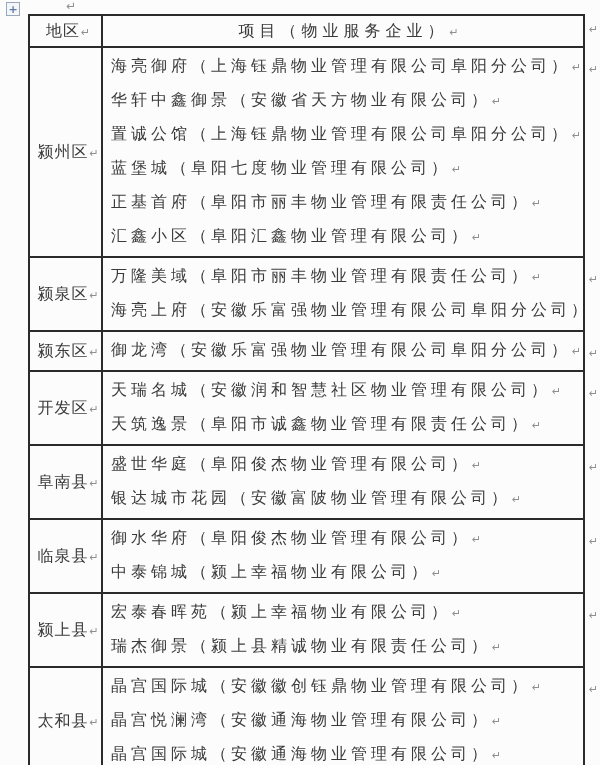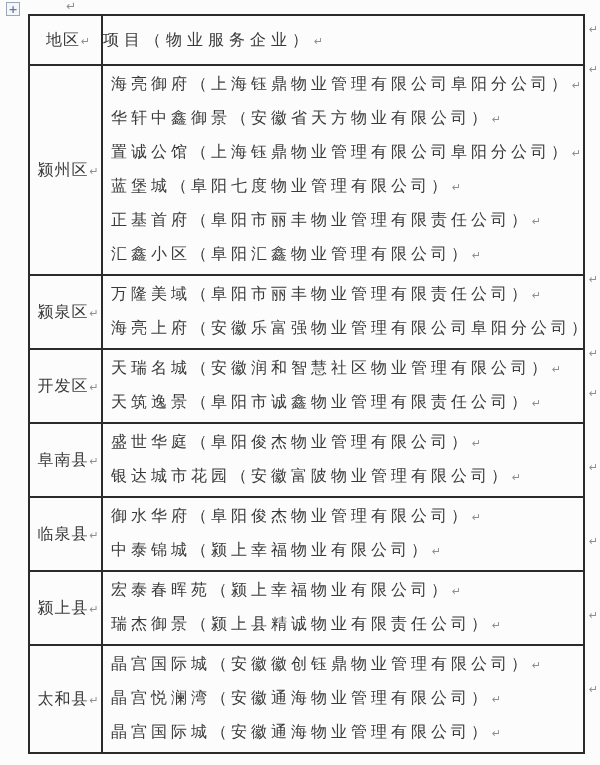--- a/index.html
+++ b/index.html
@@ -19,28 +19,28 @@
     display:flex;align-items:center;justify-content:center;font-weight:bold;
   }
   .top-mark{
     position:absolute;left:66px;top:-1px;color:var(--mark);
     font-family:"DejaVu Sans",sans-serif;font-size:12px;
   }
   .tbl-wrap{position:absolute;left:28px;top:14px;width:557px;}
   table{border-collapse:collapse;width:100%;table-layout:fixed;}
   col.c-region{width:73px;}
   td{border:2px solid var(--border);overflow:hidden;}
-  .header-td{height:50px;vertical-align:middle;}
+  .header-td{height:32px;vertical-align:middle;}
   .region-td{
     text-align:center;vertical-align:middle;
     font-size:16px;letter-spacing:1px;padding:2px 0 2px 5px;
     white-space:nowrap;
   }
   .proj-td{padding:2px 0 2px 8px;vertical-align:middle;}
-  .proj-td.center{text-align:left;padding-left:0;}
+  .proj-td.center{text-align:center;padding-left:11px;}
   .line{
     line-height:32px;font-size:16px;letter-spacing:4px;white-space:nowrap;
   }
   .header-project{font-size:16px;letter-spacing:5px;}
   .pmark{
     color:var(--mark);font-family:"DejaVu Sans",sans-serif;
     font-size:11px;letter-spacing:0;margin-left:1px;
   }
   .row-end-mark{
     position:absolute;color:var(--mark);
@@ -83,20 +83,26 @@
             </td>
           </tr>
           <tr>
             <td class="region-td"><span>颍泉区</span><span class="pmark">↵</span></td>
             <td class="proj-td">
               <div class="line"><span>万隆美域（阜阳市丽丰物业管理有限责任公司）</span><span class="pmark">↵</span></div>
               <div class="line"><span>海亮上府（安徽乐富强物业管理有限公司阜阳分公司）</span><span class="pmark">↵</span></div>
             </td>
           </tr>
           <tr>
+            <td class="region-td"><span>颍东区</span><span class="pmark">↵</span></td>
+            <td class="proj-td">
+              <div class="line"><span>御龙湾（安徽乐富强物业管理有限公司阜阳分公司）</span><span class="pmark">↵</span></div>
+            </td>
+          </tr>
+          <tr>
             <td class="region-td"><span>开发区</span><span class="pmark">↵</span></td>
             <td class="proj-td">
               <div class="line"><span>天瑞名城（安徽润和智慧社区物业管理有限公司）</span><span class="pmark">↵</span></div>
               <div class="line"><span>天筑逸景（阜阳市诚鑫物业管理有限责任公司）</span><span class="pmark">↵</span></div>
             </td>
           </tr>
           <tr>
             <td class="region-td"><span>阜南县</span><span class="pmark">↵</span></td>
             <td class="proj-td">
               <div class="line"><span>盛世华庭（阜阳俊杰物业管理有限公司）</span><span class="pmark">↵</span></div>

